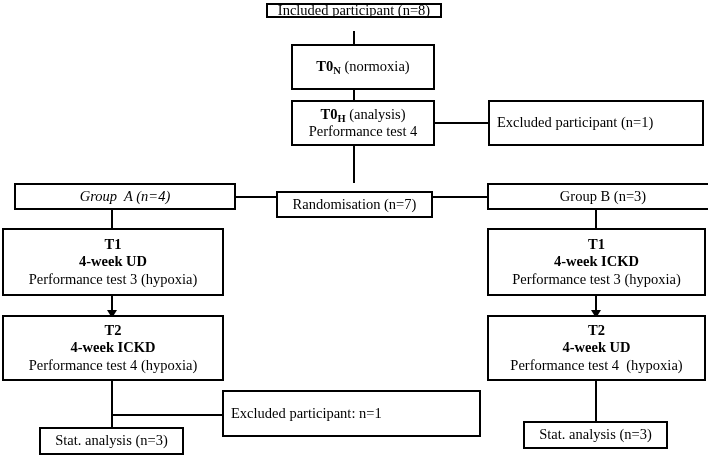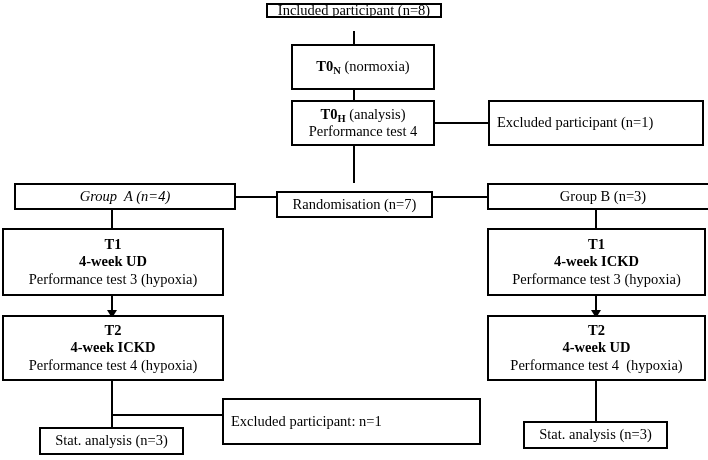--- a/index.html
+++ b/index.html
@@ -138,21 +138,21 @@
     <span class="ln bold">4-week ICKD</span>
     <span class="ln">Performance test 4 (hypoxia)</span>
   </div>
 
   <div class="node" style="left:487px; top:315px; width:219px; height:66px;">
     <span class="ln bold">T2</span>
     <span class="ln bold">4-week UD</span>
     <span class="ln">Performance test 4  (hypoxia)</span>
   </div>
 
-  <div class="node left-align" style="left:222px; top:390px; width:259px; height:47px;margin-top:8px;">
+  <div class="node left-align" style="left:222px; top:390px; width:259px; height:47px;">
     <span class="ln">Excluded participant: n=1</span>
   </div>
 
   <div class="node" style="left:39px; top:427px; width:145px; height:28px;">
     <span class="ln">Stat. analysis (n=3)</span>
   </div>
 
   <div class="node" style="left:523px; top:421px; width:145px; height:28px;">
     <span class="ln">Stat. analysis (n=3)</span>
   </div>

